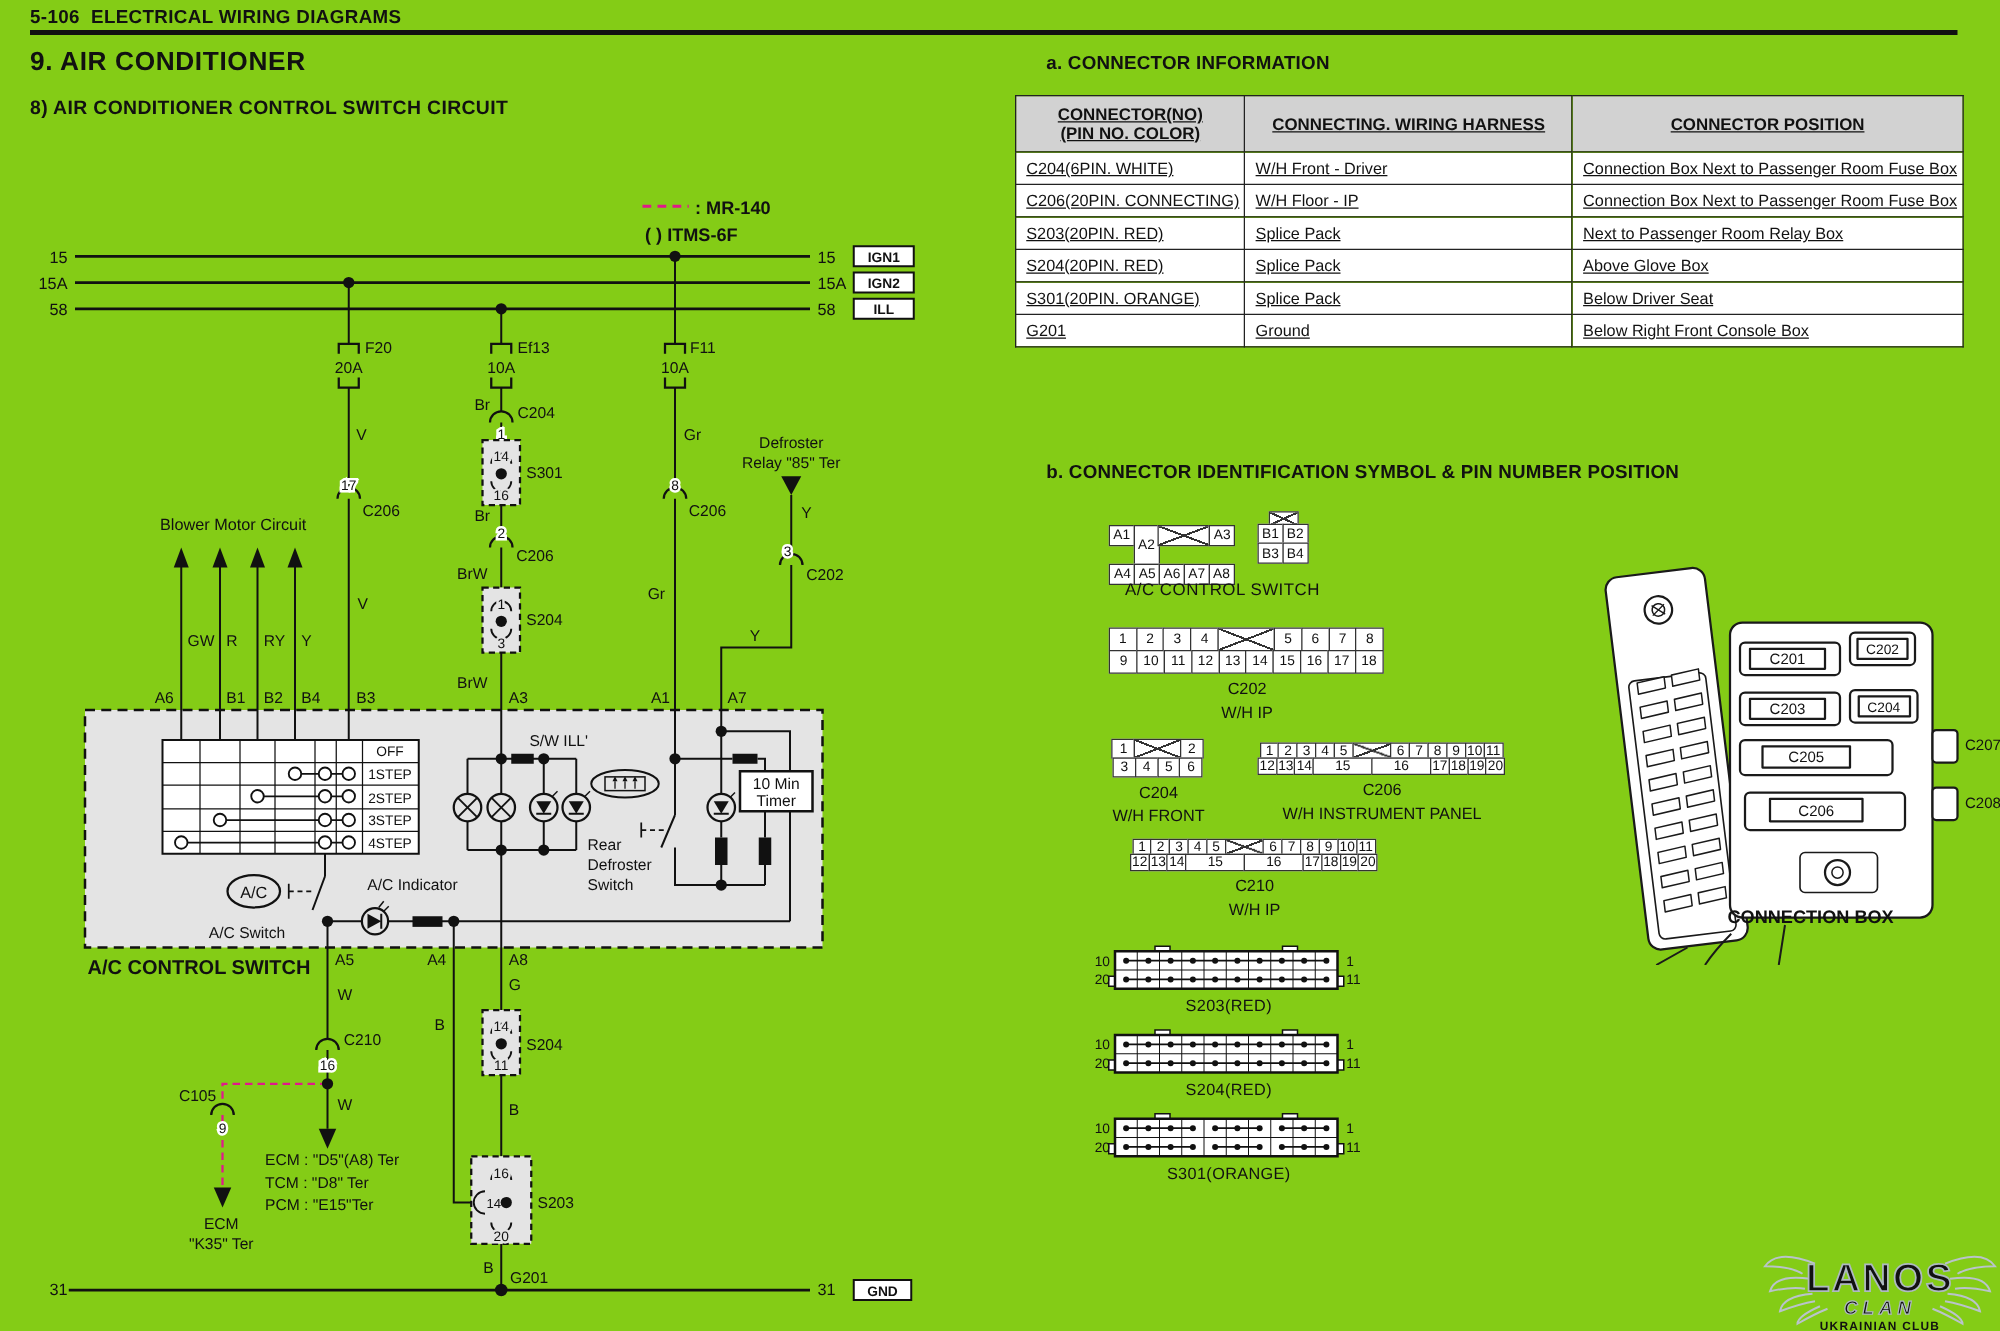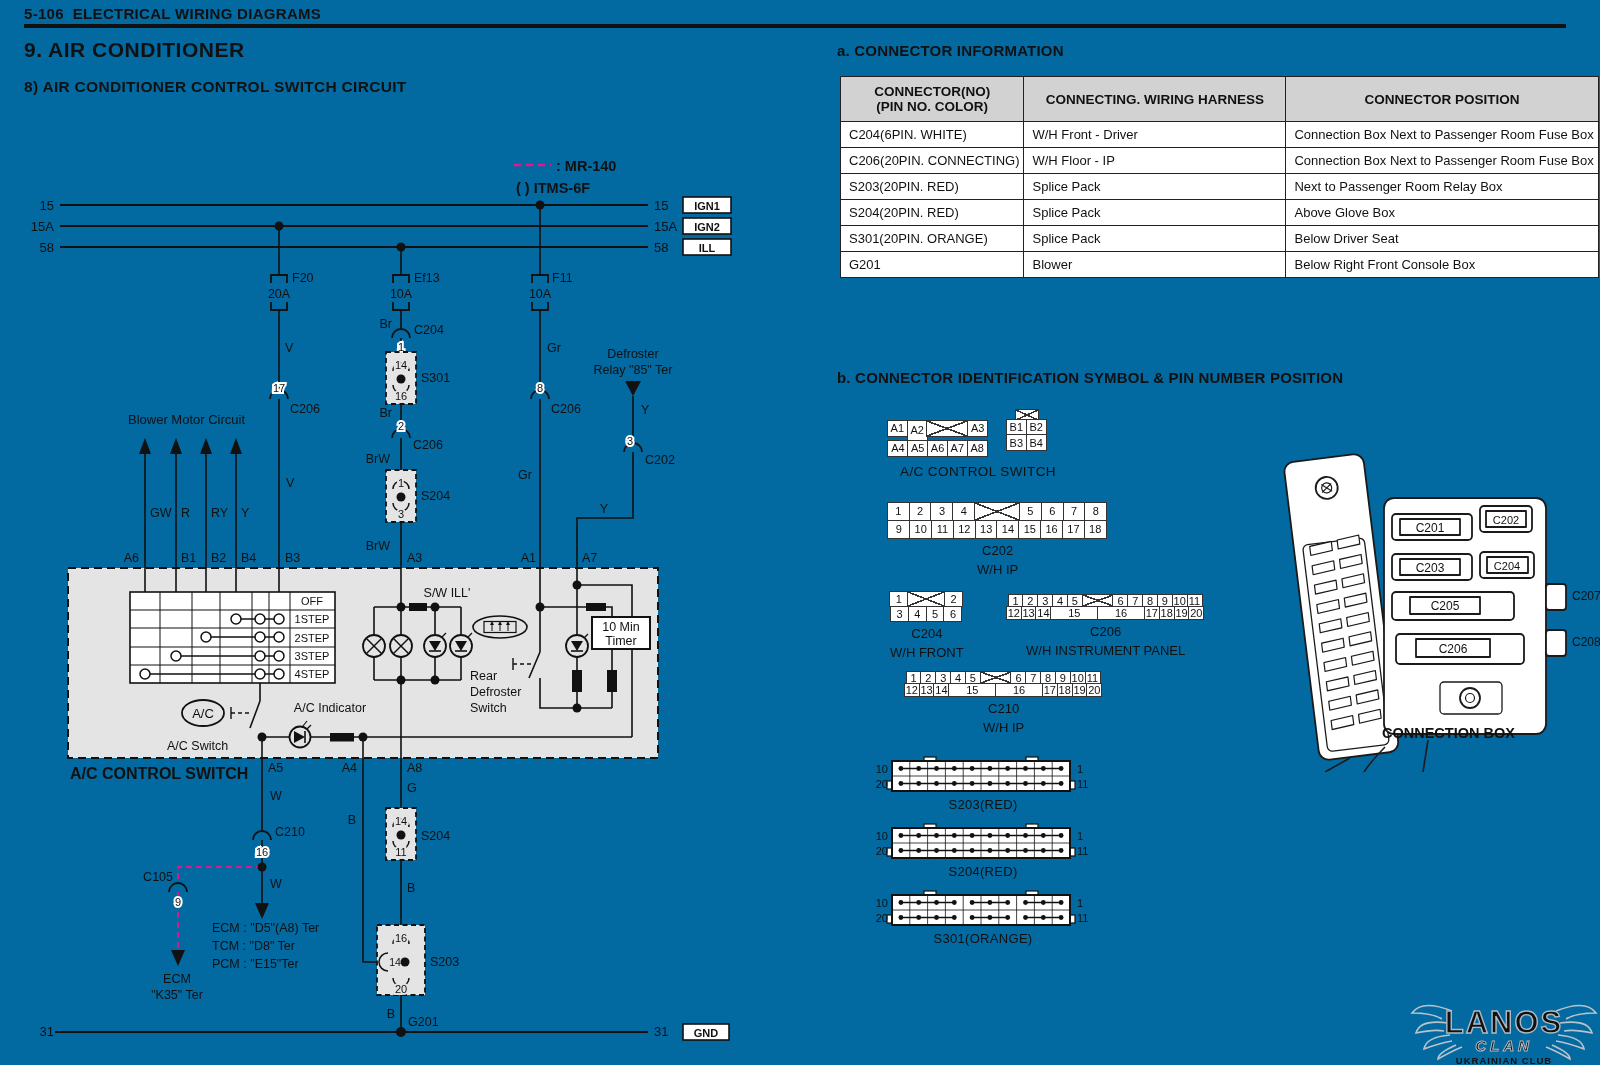--- a/index.html
+++ b/index.html
@@ -1,26 +1,26 @@
 <!DOCTYPE html>
 <html><head>
 <meta charset="utf-8">
 <style>
   html,body{margin:0;padding:0;background:#fff;}
-  .page{position:relative;width:1600px;height:1065px;background:#0369a1;overflow:hidden;
+  .page{position:relative;width:1600px;height:1065px;background:#84cc16;overflow:hidden;
         font-family:"Liberation Sans",sans-serif;color:#111;}
   .abs{position:absolute;}
   
   .pg-code{left:24px;top:5px;font-size:15px;font-weight:bold;letter-spacing:.3px;}
   .rule{left:24px;top:24px;width:1542px;height:3.5px;background:#111;}
   .sec-title{left:24px;top:38px;font-size:21px;font-weight:bold;letter-spacing:.5px;}
   .sub-title{left:24px;top:78px;font-size:15.5px;font-weight:bold;letter-spacing:.3px;}
   .b-head{font-size:15px;font-weight:bold;letter-spacing:.2px;}
   
-  table.conn{position:absolute;left:840px;top:76px;border-collapse:collapse;table-layout:fixed;}
+  table.conn{position:absolute;left:812px;top:76px;border-collapse:collapse;table-layout:fixed;text-decoration:underline;}
   table.conn th,table.conn td{border:1.4px solid #222;font-size:13px;overflow:hidden;white-space:nowrap;}
   table.conn th{background:#d2d2d2;font-size:13.5px;height:42px;text-align:center;font-weight:bold;}
   table.conn td{height:25px;padding:0 4px 0 8px;background:#fff;}
   
   .pin-grid{position:absolute;display:flex;flex-direction:column;align-items:center;}
   .pg-row{display:flex;margin-top:-1.2px;}
   .pg-cell{box-sizing:border-box;border:1.2px solid #333;margin-left:-1.2px;background:#fff;
            display:flex;align-items:center;justify-content:center;font-size:11px;}
   .xcell{background-color:#fff;background-image:
     linear-gradient(to top right, transparent calc(50% - 0.8px), #333 calc(50% - 0.8px), #333 calc(50% + 0.8px), transparent calc(50% + 0.8px)),
@@ -425,32 +425,32 @@
           <td>Splice Pack</td>
           <td>Above Glove Box</td>
         </tr>
         <tr>
           <td>S301(20PIN. ORANGE)</td>
           <td>Splice Pack</td>
           <td>Below Driver Seat</td>
         </tr>
         <tr>
           <td>G201</td>
-          <td>Blower</td>
+          <td>Ground</td>
           <td>Below Right Front Console Box</td>
         </tr>
       </tbody>
   </table>
 
   <div class="abs b-head" style="left:837px;top:369px">b. CONNECTOR IDENTIFICATION SYMBOL &amp; PIN NUMBER POSITION</div>
   <div>
       <div class="pin-grid" style="left: 888px; top: 421px;">
         <div class="pg-row">
           <div class="pg-cell" style="width: 21px; height: 17px;">A1</div>
-          <div class="pg-cell" style="width: 21px; height: 21px;">A2</div>
+          <div class="pg-cell" style="width: 21px; height: 32px;">A2</div>
           <div class="pg-cell xcell" style="width: 42px; height: 17px;"></div>
           <div class="pg-cell" style="width: 21px; height: 17px;">A3</div>
         </div>
         <div class="pg-row">
           <div class="pg-cell" style="width: 21px; height: 17px;">A4</div>
           <div class="pg-cell" style="width: 21px; height: 17px;">A5</div>
           <div class="pg-cell" style="width: 21px; height: 17px;">A6</div>
           <div class="pg-cell" style="width: 21px; height: 17px;">A7</div>
           <div class="pg-cell" style="width: 21px; height: 17px;">A8</div>
         </div>

